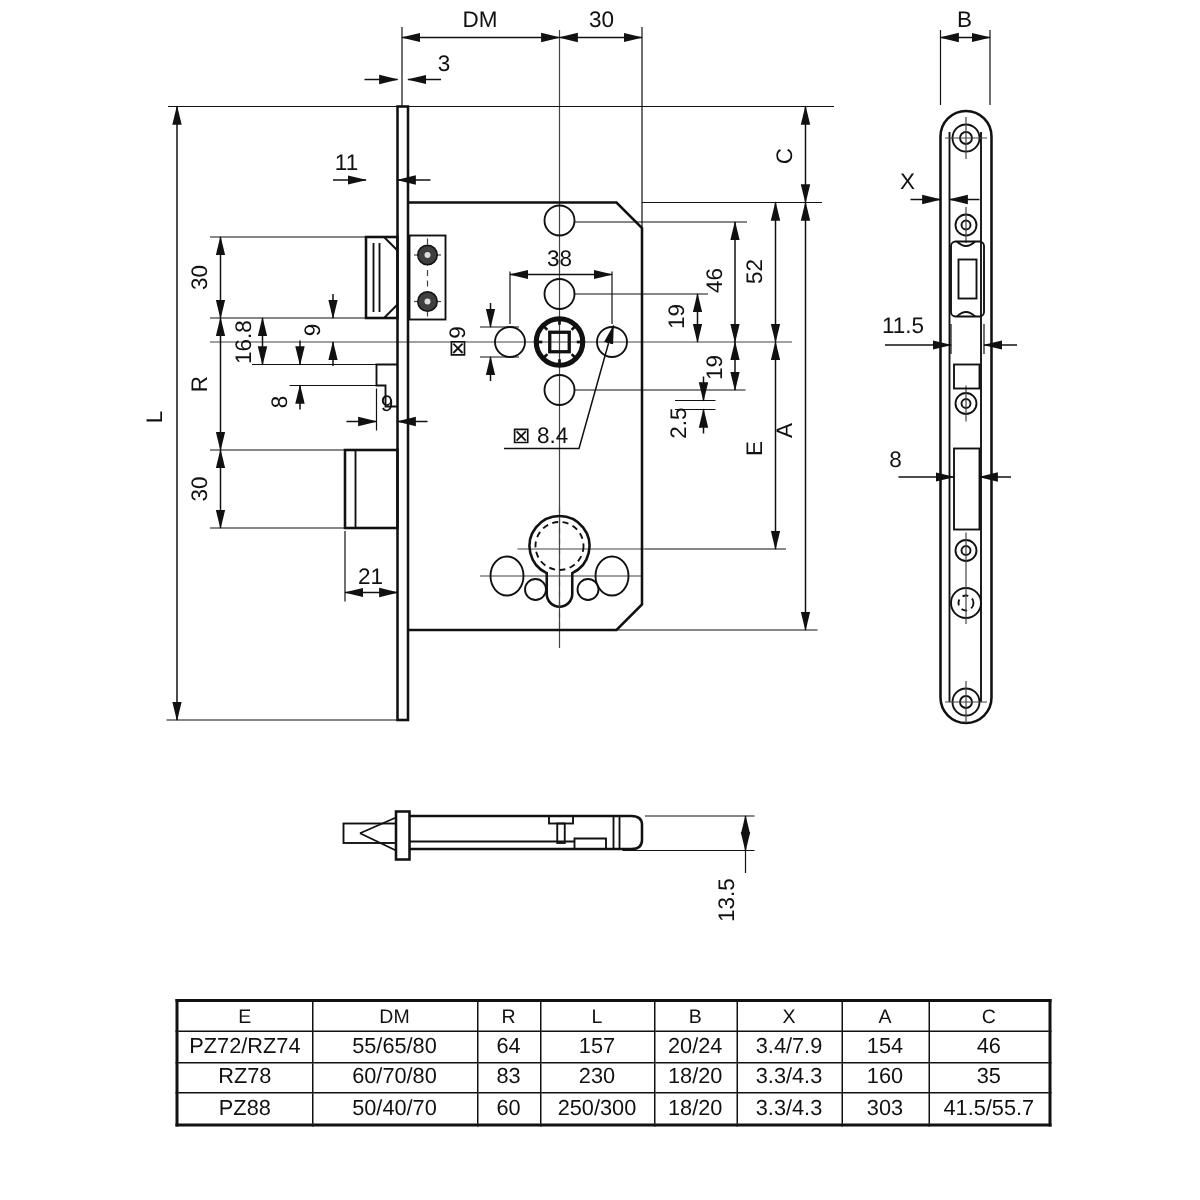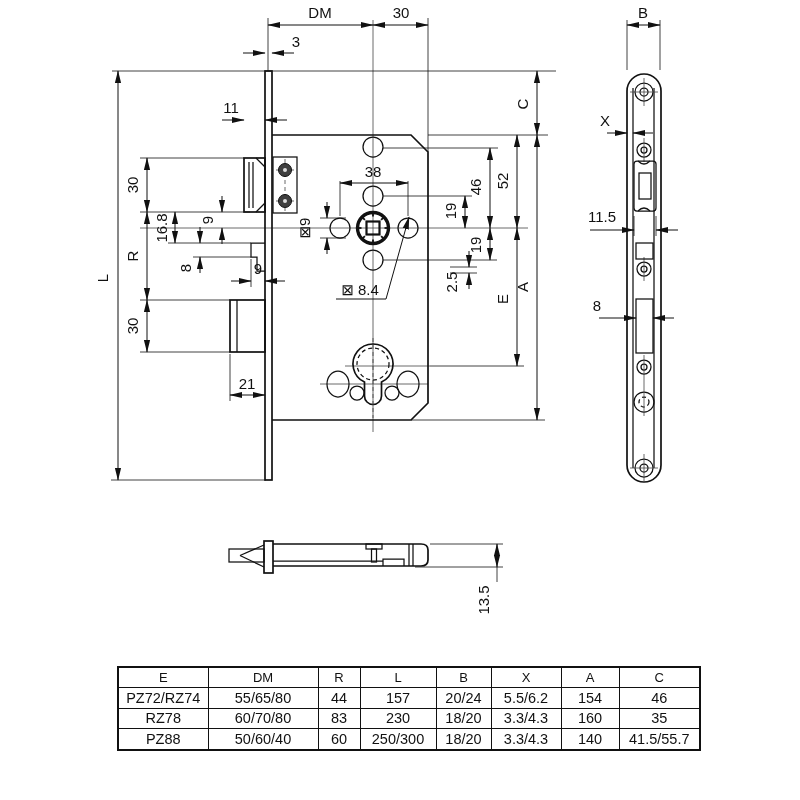--- a/index.html
+++ b/index.html
@@ -294,43 +294,43 @@
       <th>B</th>
       <th>X</th>
       <th>A</th>
       <th>C</th>
     </tr>
   </thead>
   <tbody>
     <tr>
       <td>PZ72/RZ74</td>
       <td>55/65/80</td>
-      <td>44</td>
+      <td>64</td>
       <td>157</td>
       <td>20/24</td>
-      <td>5.5/6.2</td>
+      <td>3.4/7.9</td>
       <td>154</td>
       <td>46</td>
     </tr>
     <tr>
       <td>RZ78</td>
       <td>60/70/80</td>
       <td>83</td>
       <td>230</td>
       <td>18/20</td>
       <td>3.3/4.3</td>
       <td>160</td>
       <td>35</td>
     </tr>
     <tr>
       <td>PZ88</td>
-      <td>50/60/40</td>
+      <td>50/40/70</td>
       <td>60</td>
       <td>250/300</td>
       <td>18/20</td>
       <td>3.3/4.3</td>
-      <td>140</td>
+      <td>303</td>
       <td>41.5/55.7</td>
     </tr>
   </tbody>
 </table>
 
 </div>
 
 </body></html>

